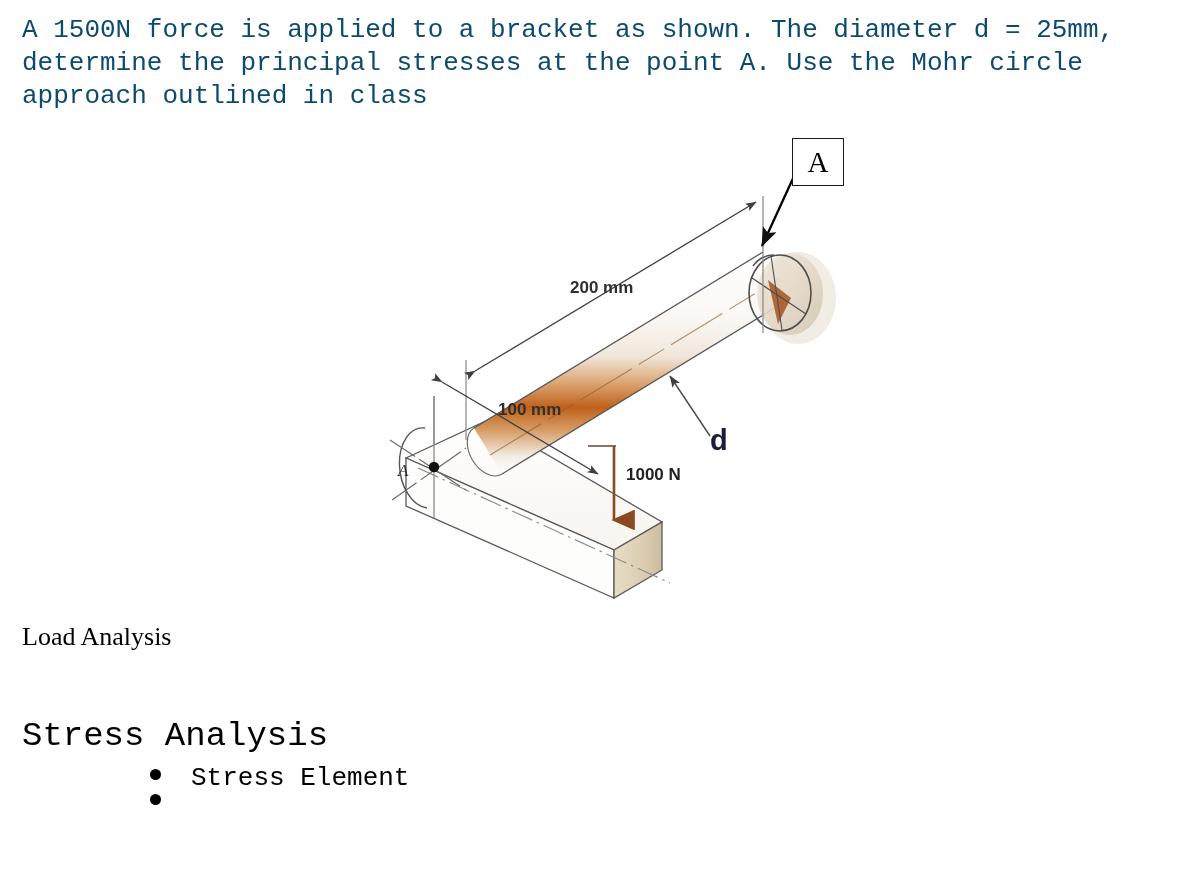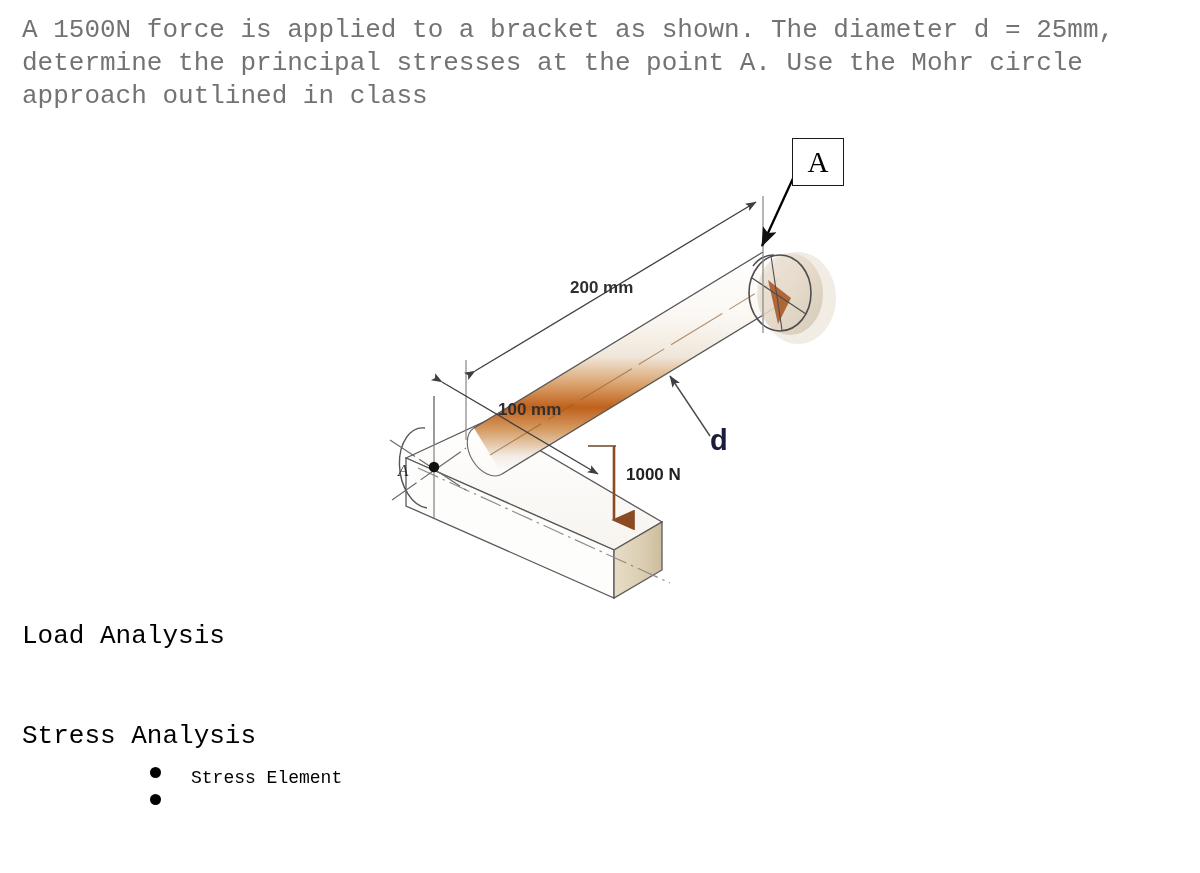--- a/index.html
+++ b/index.html
@@ -19,21 +19,21 @@
   
   .problem-statement {
     position: absolute;
     left: 22px;
     top: 14px;
     width: 1160px;
     font-family: "Liberation Mono", "DejaVu Sans Mono", monospace;
     font-size: 26px;
     line-height: 33px;
     letter-spacing: 0px;
-    color: #737373;
+    color: #0c4a6e;
     white-space: pre-wrap;
   }
 
   
   .figure-wrap {
     position: absolute;
     left: 370px;
     top: 128px;
     width: 490px;
     height: 490px;
@@ -60,40 +60,40 @@
     color: #000;
   }
 
   
   .section-load {
     position: absolute;
     left: 22px;
     top: 620px;
     font-size: 26px;
     line-height: 33px;
-    font-family: Liberation Mono, monospace;
+    font-family: Liberation Serif, serif;
   }
   .section-stress {
     position: absolute;
     left: 22px;
     top: 720px;
-    font-size: 26px;
+    font-size: 34px;
     line-height: 33px;
     font-family: "Liberation Mono", "DejaVu Sans Mono", monospace;
   }
   .bullet-list {
     position: absolute;
     left: 150px;
     top: 758px;
     margin: 0;
     padding: 0;
     list-style: none;
   }
   .bullet-list li {
-    font-size: 18px;
+    font-size: 26px;
     line-height: 41px;
     font-family: "Liberation Mono", "DejaVu Sans Mono", monospace;
     display: flex;
     align-items: baseline;
   }
   .bullet-dot {
     display: inline-block;
     width: 11px;
     height: 11px;
     border-radius: 50%;

